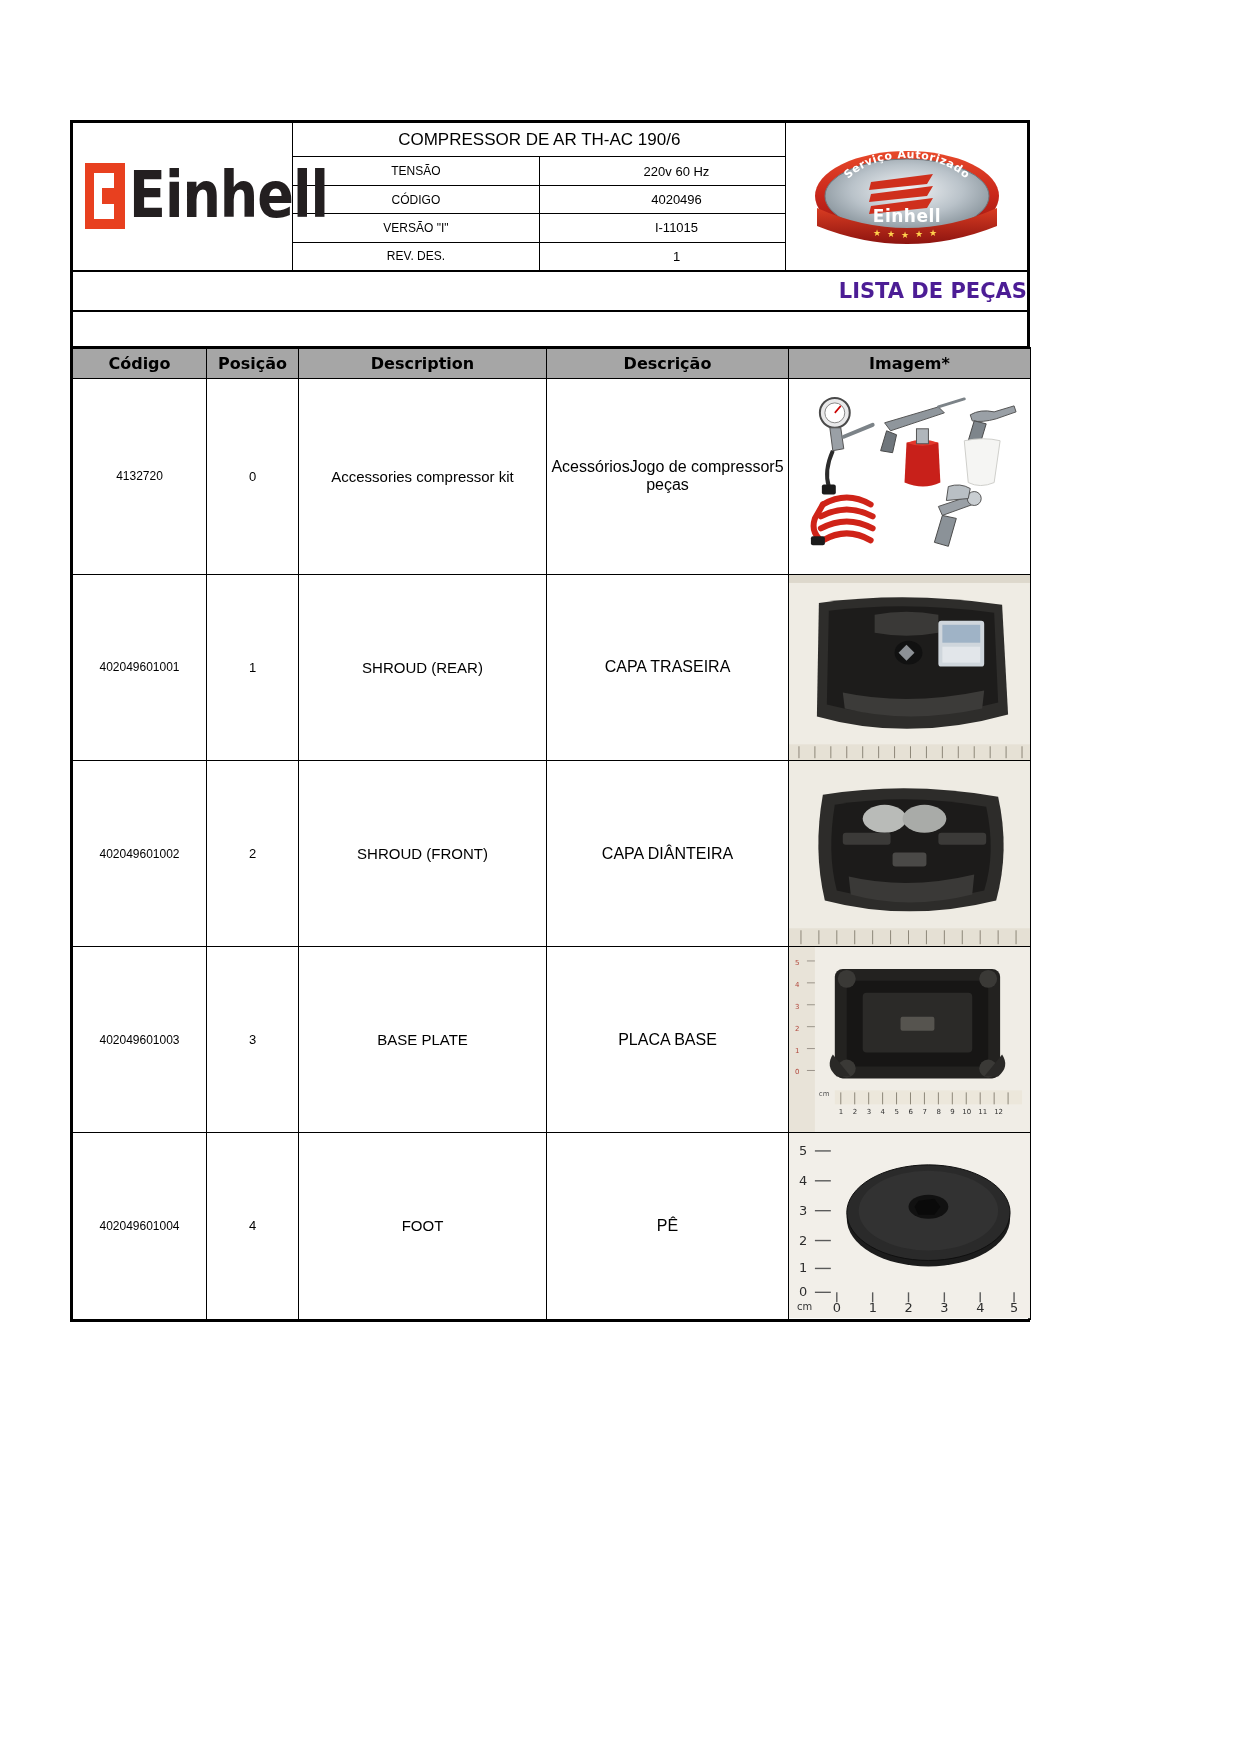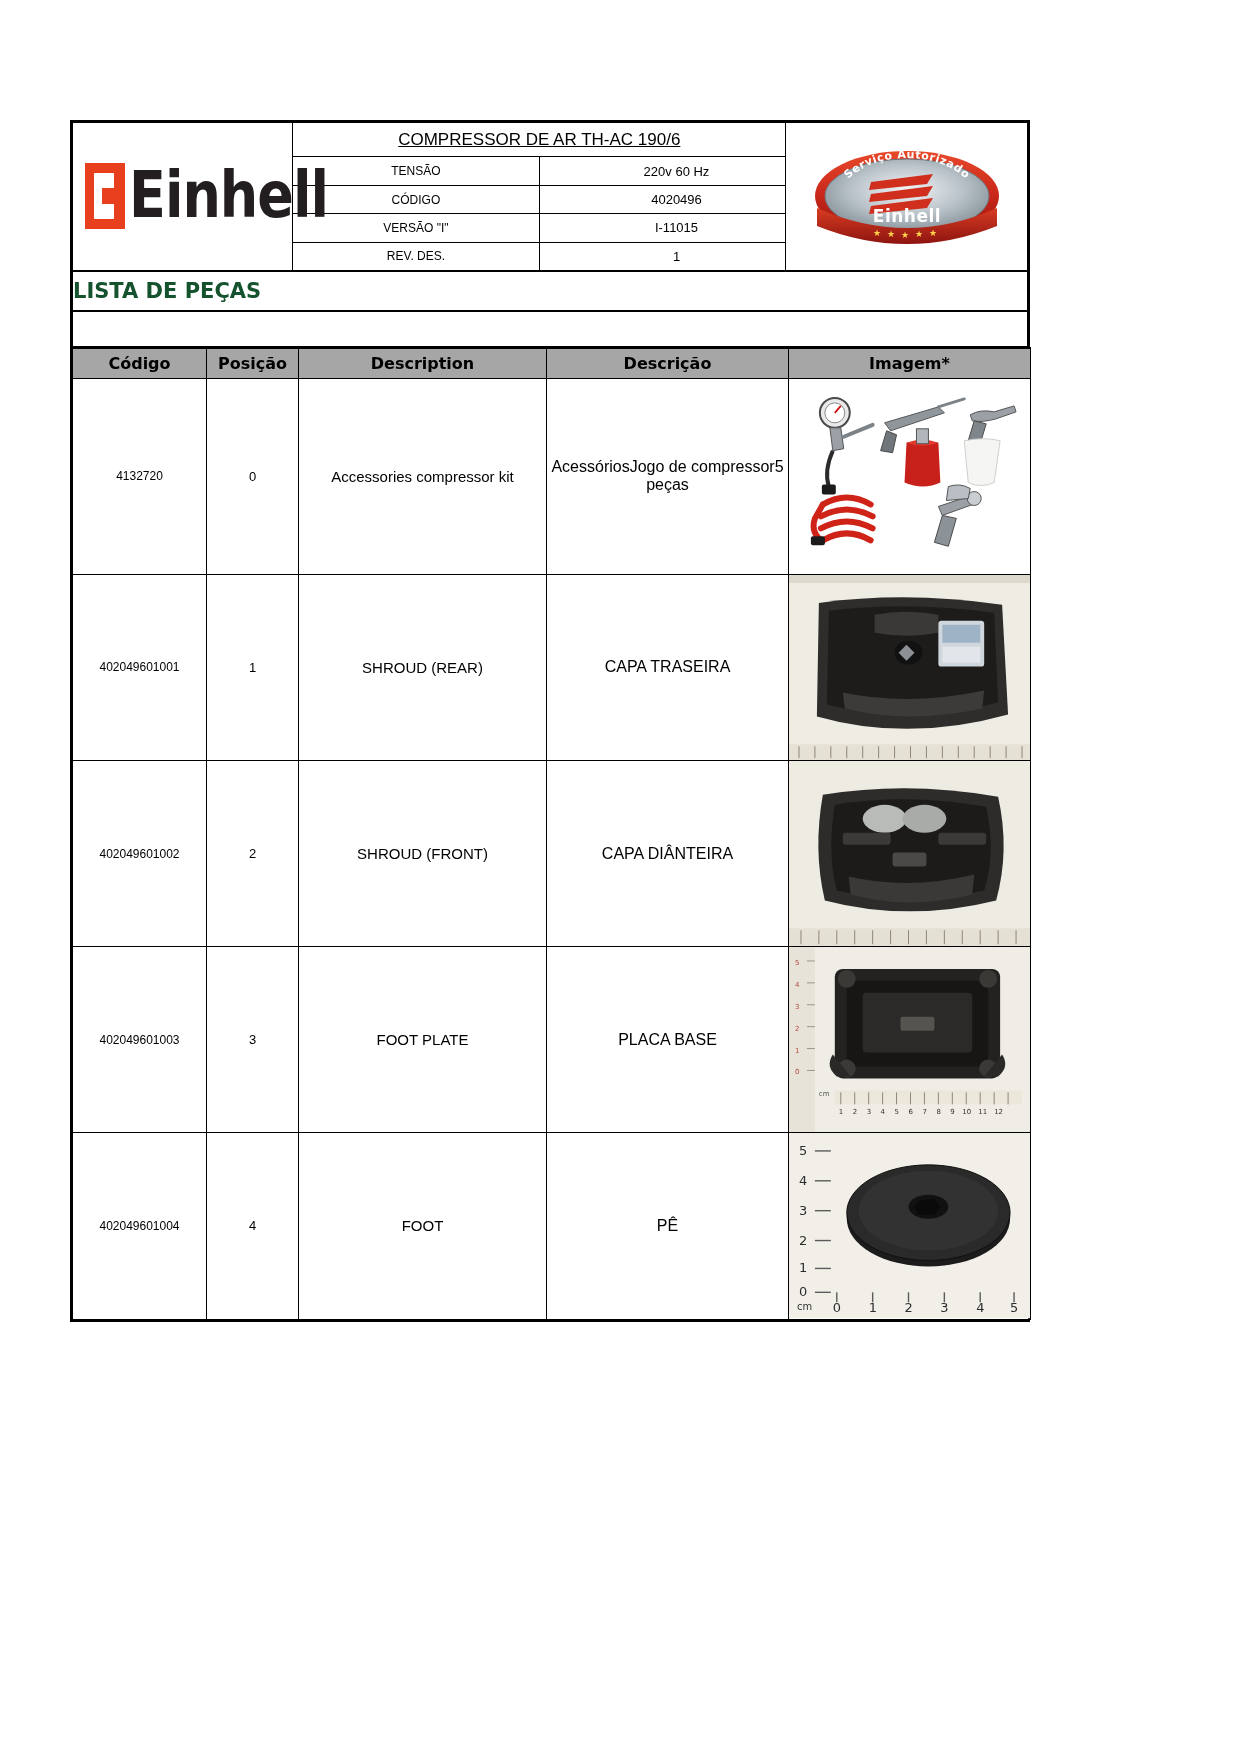--- a/index.html
+++ b/index.html
@@ -42,40 +42,39 @@
   .logo-text {
     font-family: "DejaVu Sans", sans-serif;
     font-weight: 700; font-size: 54px; letter-spacing: -1px;
     color: #231f20; margin-left: 4px; line-height: 1;
     transform: scaleY(1.18); transform-origin: center;
   }
 
   .title-cell {
     height: 34px; text-align: center; font-size: 17px; color:#000;
     font-family: "Liberation Sans", sans-serif;
-    text-decoration: underline;
   }
   .spec-label {
     width: 248px; height: 28px; text-align: center; font-size: 12px;
   }
   .spec-value {
     width: 248px; height: 28px; text-align: center; font-size: 13px; padding-left: 28px;
   }
   .seal-cell {
     width: 242px; background: #fff; text-align: center; vertical-align: middle;
   }
 
   .seal {
     width: 196px; height: 96px; margin: 0 auto; position: relative;
   }
   .seal svg { display: block; }
 
   .lista-cell {
-    height: 40px; text-align: left;
-    font-weight: 700; font-size: 21px; color: #14532d;
+    height: 40px; text-align: right;
+    font-weight: 700; font-size: 21px; color: #4c1d95;
     font-family: "DejaVu Sans", sans-serif;
     border-top: 2.5px solid #000;
     border-bottom: 2.5px solid #000;
   }
   .spacer-cell { height: 36px; background:#fff; border-top: none; }
 
   
   .parts { width: 100%; border-collapse: collapse; table-layout: fixed; }
   .parts th, .parts td { border: 1.5px solid #000; }
   .parts thead th {
@@ -337,21 +336,21 @@
                   <line x1="228" y1="170" x2="228" y2="184"></line>
                 </g>
               </svg>
             </div>
           </td>
         </tr>
 
         <tr>
           <td class="cell-codigo">402049601003</td>
           <td class="cell-posicao">3</td>
-          <td class="cell-desc-en">FOOT PLATE</td>
+          <td class="cell-desc-en">BASE PLATE</td>
           <td class="cell-desc-pt">PLACA BASE</td>
           <td class="cell-img">
             <div class="img-box">
               <svg viewBox="0 0 242 186" xmlns="http://www.w3.org/2000/svg">
                 <rect width="242" height="186" fill="#f0ede6"></rect>
                 <rect x="0" y="0" width="26" height="186" fill="#e8e3d8"></rect>
                 <g fill="#b2493e" font-family="DejaVu Sans, sans-serif" font-size="7">
                   <text x="6" y="18">5</text>
                     <text x="6" y="40">4</text>
                   <text x="6" y="62">3</text>

